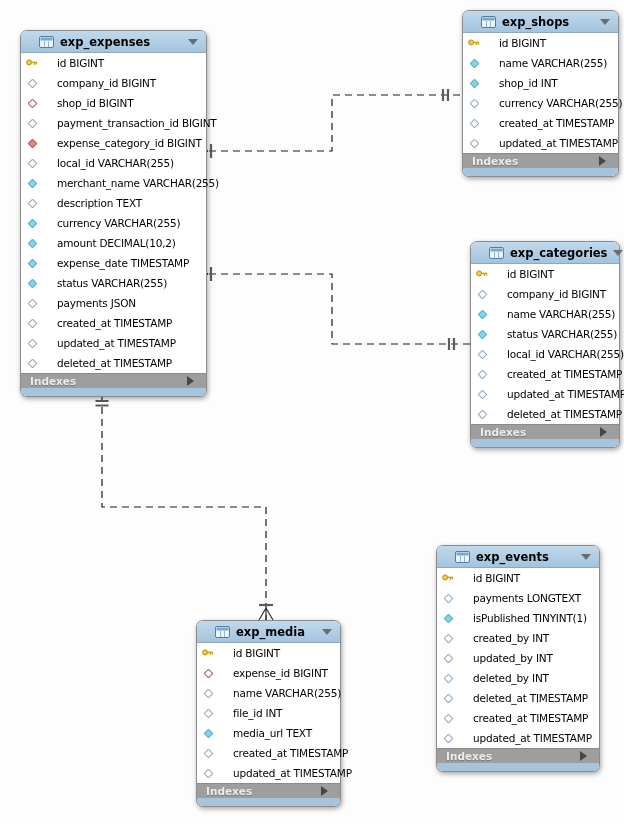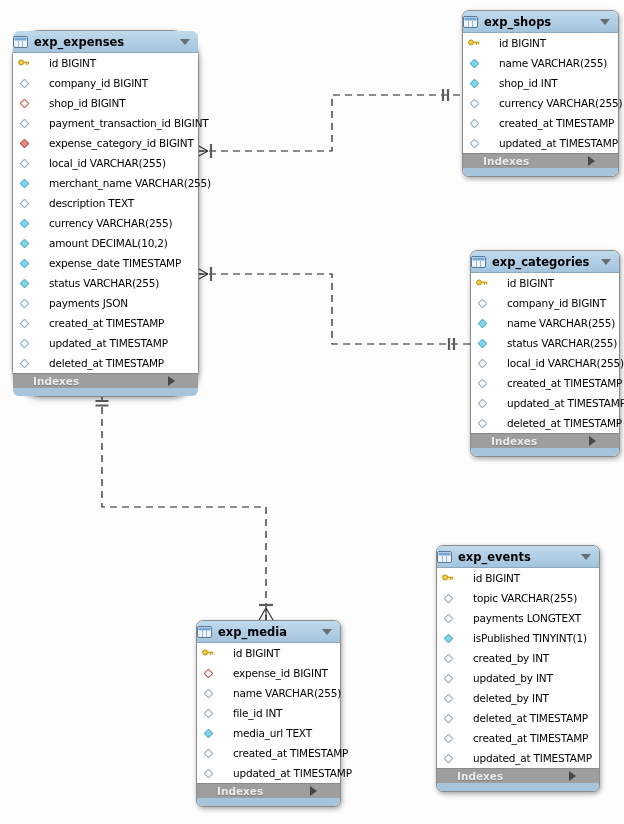--- a/index.html
+++ b/index.html
@@ -24,21 +24,21 @@
     background:#ffffff;
     border:1px solid #8c8c8c;
     border-radius:7px;
     box-shadow:1px 2px 5px rgba(0,0,0,0.35);
   }
   .thead{
     height:22px;
     display:flex;
     align-items:center;
     gap:6px;
-    padding:0 6px 0 0;
+    padding:0 6px 0 18px;
     background:linear-gradient(180deg,#c0d9ec 0%,#a3c4de 100%);
     border-bottom:1px solid #8fa8bf;
     border-radius:6px 6px 0 0;
     box-sizing:border-box;
   }
   .ttitle{
     font-size:11.5px;
     font-weight:bold;
     color:#000;
     white-space:nowrap;
@@ -79,21 +79,21 @@
   .diamond.nullable{background:#ffffff;border:1px solid #8fa8bf;}
   .diamond.notnull{background:#7fd6e8;border:1px solid #55aec6;}
   .diamond.fk-nullable{background:#ffffff;border:1px solid #c4554e;}
   .diamond.fk-notnull{background:#e38b82;border:1px solid #b8524a;}
   .tfooter{
     height:15px;
     display:flex;
     align-items:center;
     background:#9e9e9e;
     border-top:1px solid #8a8a8a;
-    padding:0 20px;
+    padding:0 9px;
     box-sizing:border-box;
   }
   .flabel{
     font-size:10.5px;
     font-weight:bold;
     color:#ececec;
     flex:1 1 auto;
     text-shadow:0 1px 1px rgba(0,0,0,0.25);
   }
   .farrow{
@@ -138,21 +138,21 @@
         <path d="M102 395 L102 507 L266 507 L266 620 " stroke="#1c1c1c" stroke-width="1.2" fill="none" stroke-dasharray="7 5"></path>
         <g>
           <path d="M95.5 401 L108.5 401 M95.5 405.5 L108.5 405.5" stroke="#5c5c5c" stroke-width="2.2" fill="none"></path>
         </g>
         <g>
           <path d="M259 620 L266 608 M273 620 L266 608 M266 620 L266 608" stroke="#333" stroke-width="1.2" fill="none"></path>
           <path d="M259 605 L273 605" stroke="#5c5c5c" stroke-width="2.2" fill="none"></path>
         </g>
       </g>
     </svg>
-<div class="db-table" style="left: 12px; top: 30px; width: 185px; border-radius: 28px;">
+<div class="db-table" style="left: 20px; top: 30px; width: 185px;">
       <div class="thead">
         <span class="ticon">
           <svg width="15" height="12" viewBox="0 0 15 12">
             <rect x="0.5" y="0.5" width="14" height="11" rx="1.5" fill="#eef4fa" stroke="#5a7a9a"></rect>
             <rect x="1.5" y="1.5" width="12" height="3" fill="#79a7d4"></rect>
             <line x1="5.5" y1="5" x2="5.5" y2="11" stroke="#9ab4cc" stroke-width="1"></line>
             <line x1="9.5" y1="5" x2="9.5" y2="11" stroke="#9ab4cc" stroke-width="1"></line>
           </svg>
         </span>
         <span class="ttitle">exp_expenses</span>
@@ -320,21 +320,21 @@
           </span>
           <span class="cname">updated_at TIMESTAMP</span>
         </div>
       </div>
       <div class="tfooter">
         <span class="flabel">Indexes</span>
         <span class="farrow"></span>
       </div>
       <div class="tbottom"></div>
     </div>
-    <div class="db-table" style="left: 470px; top: 250px; width: 148px;">
+    <div class="db-table" style="left: 470px; top: 241px; width: 148px;">
       <div class="thead">
         <span class="ticon">
           <svg width="15" height="12" viewBox="0 0 15 12">
             <rect x="0.5" y="0.5" width="14" height="11" rx="1.5" fill="#eef4fa" stroke="#5a7a9a"></rect>
             <rect x="1.5" y="1.5" width="12" height="3" fill="#79a7d4"></rect>
             <line x1="5.5" y1="5" x2="5.5" y2="11" stroke="#9ab4cc" stroke-width="1"></line>
             <line x1="9.5" y1="5" x2="9.5" y2="11" stroke="#9ab4cc" stroke-width="1"></line>
           </svg>
         </span>
         <span class="ttitle">exp_categories</span>
@@ -421,26 +421,20 @@
               <path d="M5.6 5.4 H11" stroke="#caa51e" stroke-width="1.6" fill="none"></path>
               <path d="M8.4 5.4 V8 M10.6 5.4 V7.4" stroke="#caa51e" stroke-width="1.4" fill="none"></path>
             </svg>
           </span>
           <span class="cname">id BIGINT</span>
         </div>
         <div class="trow">
           <span class="cicon">
             <span class="diamond nullable"></span>
           </span>
-          <span class="cname">topic VARCHAR(255)</span>
-        </div>
-        <div class="trow">
-          <span class="cicon">
-            <span class="diamond nullable"></span>
-          </span>
           <span class="cname">payments LONGTEXT</span>
         </div>
         <div class="trow">
           <span class="cicon">
             <span class="diamond notnull"></span>
           </span>
           <span class="cname">isPublished TINYINT(1)</span>
         </div>
         <div class="trow">
           <span class="cicon">

